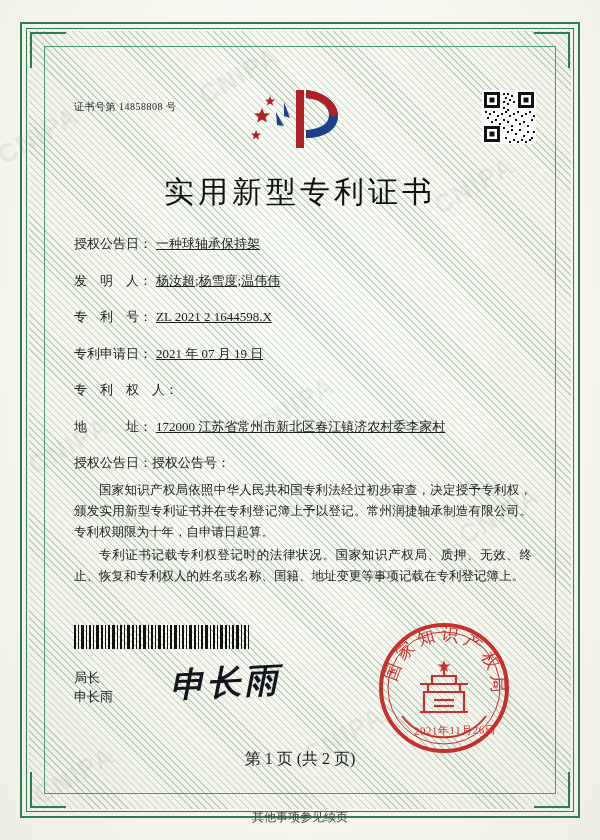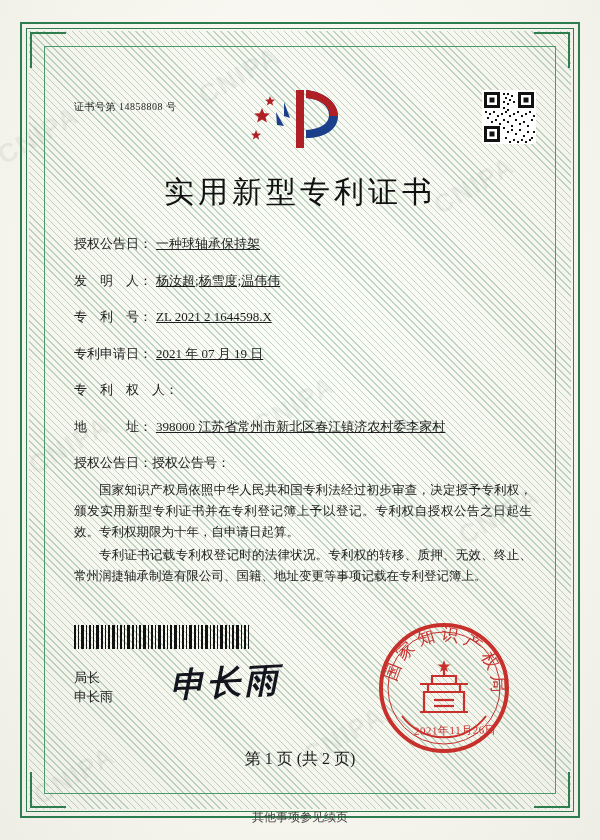--- a/index.html
+++ b/index.html
@@ -358,33 +358,33 @@
         <span class="lbl">专利申请日：</span>
         <span class="val">2021 年 07 月 19 日</span>
       </div>
 
       <div class="field">
         <span class="lbl">专　利　权　人：</span>
       </div>
 
       <div class="field">
         <span class="lbl">地　　　址：</span>
-        <span class="val">398000 江苏省常州市新北区春江镇济农村委李家村</span>
+        <span class="val">172000 江苏省常州市新北区春江镇济农村委李家村</span>
       </div>
 
       <div class="field two">
         <span class="lbl">授权公告日：</span>
         <span class="lbl2">授权公告号：</span>
       </div>
 
     </div>
 
     <div class="paras">
-      <p class="para">国家知识产权局依照中华人民共和国专利法经过初步审查，决定授予专利权，颁发实用新型专利证书并在专利登记簿上予以登记。专利权自授权公告之日起生效。专利权期限为十年，自申请日起算。</p>
-      <p class="para">专利证书记载专利权登记时的法律状况。专利权的转移、质押、无效、终止、常州润捷轴承制造有限公司、国籍、地址变更等事项记载在专利登记簿上。</p>
+      <p class="para">国家知识产权局依照中华人民共和国专利法经过初步审查，决定授予专利权，颁发实用新型专利证书并在专利登记簿上予以登记。常州润捷轴承制造有限公司。专利权期限为十年，自申请日起算。</p>
+      <p class="para">专利证书记载专利权登记时的法律状况。国家知识产权局、质押、无效、终止、恢复和专利权人的姓名或名称、国籍、地址变更等事项记载在专利登记簿上。</p>
     </div>
 
     <div class="barcode">
       <svg viewBox="0 0 175 24" width="175" height="24" aria-hidden="true">
         <rect width="175" height="24" fill="transparent"></rect>
         <g fill="#111">
           <rect x="0" y="0" width="2" height="24"></rect>
             <rect x="4" y="0" width="1" height="24"></rect>
           <rect x="7" y="0" width="3" height="24"></rect>
             <rect x="12" y="0" width="1" height="24"></rect>

